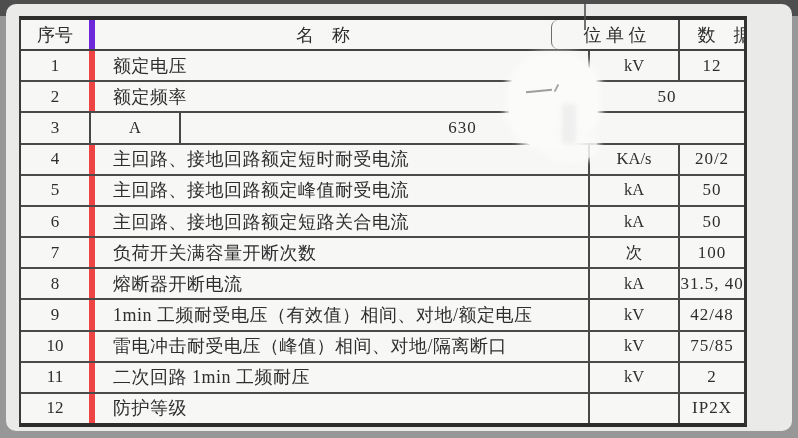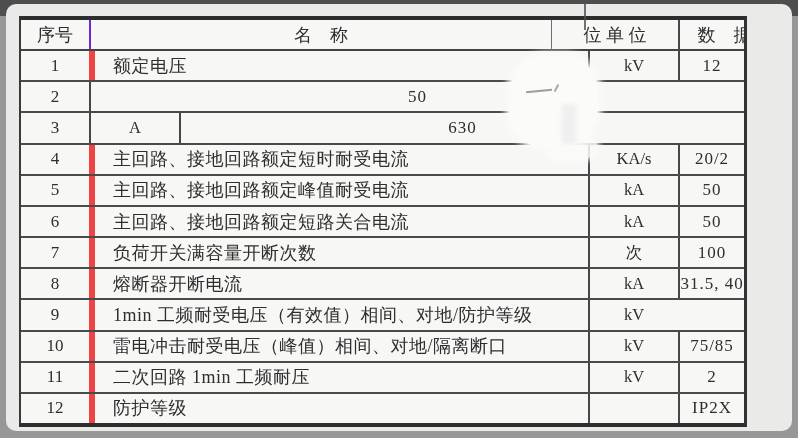--- a/index.html
+++ b/index.html
@@ -35,22 +35,22 @@
   .t-row:last-child { border-bottom:none; }
   .cell { display:flex; align-items:center; justify-content:center; overflow:hidden; white-space:nowrap; }
   .c-index { width:68px; font-size:17px; }
   .c-name  { width:499px; justify-content:flex-start; padding-left:18px;
              border-left:6px solid #ef4444; font-size:18px; letter-spacing:.5px; }
   .c-unit  { width:90px;  border-left:2px solid #474747; font-size:16.5px; }
   .c-value { flex:1;      border-left:2px solid #474747; font-size:17px; letter-spacing:1px; }
   
   .h-row  { flex:1; display:flex; border-bottom:2px solid #424242; font-size:18px; }
   .h-index { width:68px; }
-  .h-name  { width:462px; border-left:2px solid #6d28d9; }
-  .h-unit  { width:127px; border-left:1.5px solid #6e6e6e; }
+  .h-name  { width:462px; border-left:6px solid #6d28d9; }
+  .h-unit  { width:127px; border-left:1.5px solid #6e6e6e;border-radius:7px; }
   .h-value { flex:1; border-left:2px solid #474747;padding-left:25px; }
   
   .smudge {
     position:absolute; left:503px; top:52px; width:89px; height:92px;
     background:#fbfbfa; border-radius:42% 38% 45% 40%;
     box-shadow:0 0 6px 4px rgba(250,250,249,.95);
   }
   .smudge-tail {
     position:absolute; left:536px; top:128px; width:56px; height:30px;
     background:rgba(250,250,249,.85); border-radius:50%;
@@ -88,20 +88,21 @@
     <div style="display:contents">
   <div class="t-row">
     <div class="cell c-index">1</div>
     <div class="cell c-name">额定电压</div>
     <div class="cell c-unit">kV</div>
     <div class="cell c-value">12</div>
   </div>
 
   <div class="t-row">
     <div class="cell c-index">2</div>
+    <div class="cell c-name">额定频率</div>
     <div class="cell c-value">50</div>
   </div>
 
   <div class="t-row">
     <div class="cell c-index">3</div>
     <div class="cell c-unit">A</div>
     <div class="cell c-value">630</div>
   </div>
 
   <div class="t-row">
@@ -134,22 +135,23 @@
 
   <div class="t-row">
     <div class="cell c-index">8</div>
     <div class="cell c-name">熔断器开断电流</div>
     <div class="cell c-unit">kA</div>
     <div class="cell c-value">31.5, 40</div>
   </div>
 
   <div class="t-row">
     <div class="cell c-index">9</div>
-    <div class="cell c-name">1min 工频耐受电压（有效值）相间、对地/防护等级</div>
+    <div class="cell c-name">1min 工频耐受电压（有效值）相间、对地/额定电压</div>
     <div class="cell c-unit">kV</div>
+    <div class="cell c-value">42/48</div>
   </div>
 
   <div class="t-row">
     <div class="cell c-index">10</div>
     <div class="cell c-name">雷电冲击耐受电压（峰值）相间、对地/隔离断口</div>
     <div class="cell c-unit">kV</div>
     <div class="cell c-value">75/85</div>
   </div>
 
   <div class="t-row">

